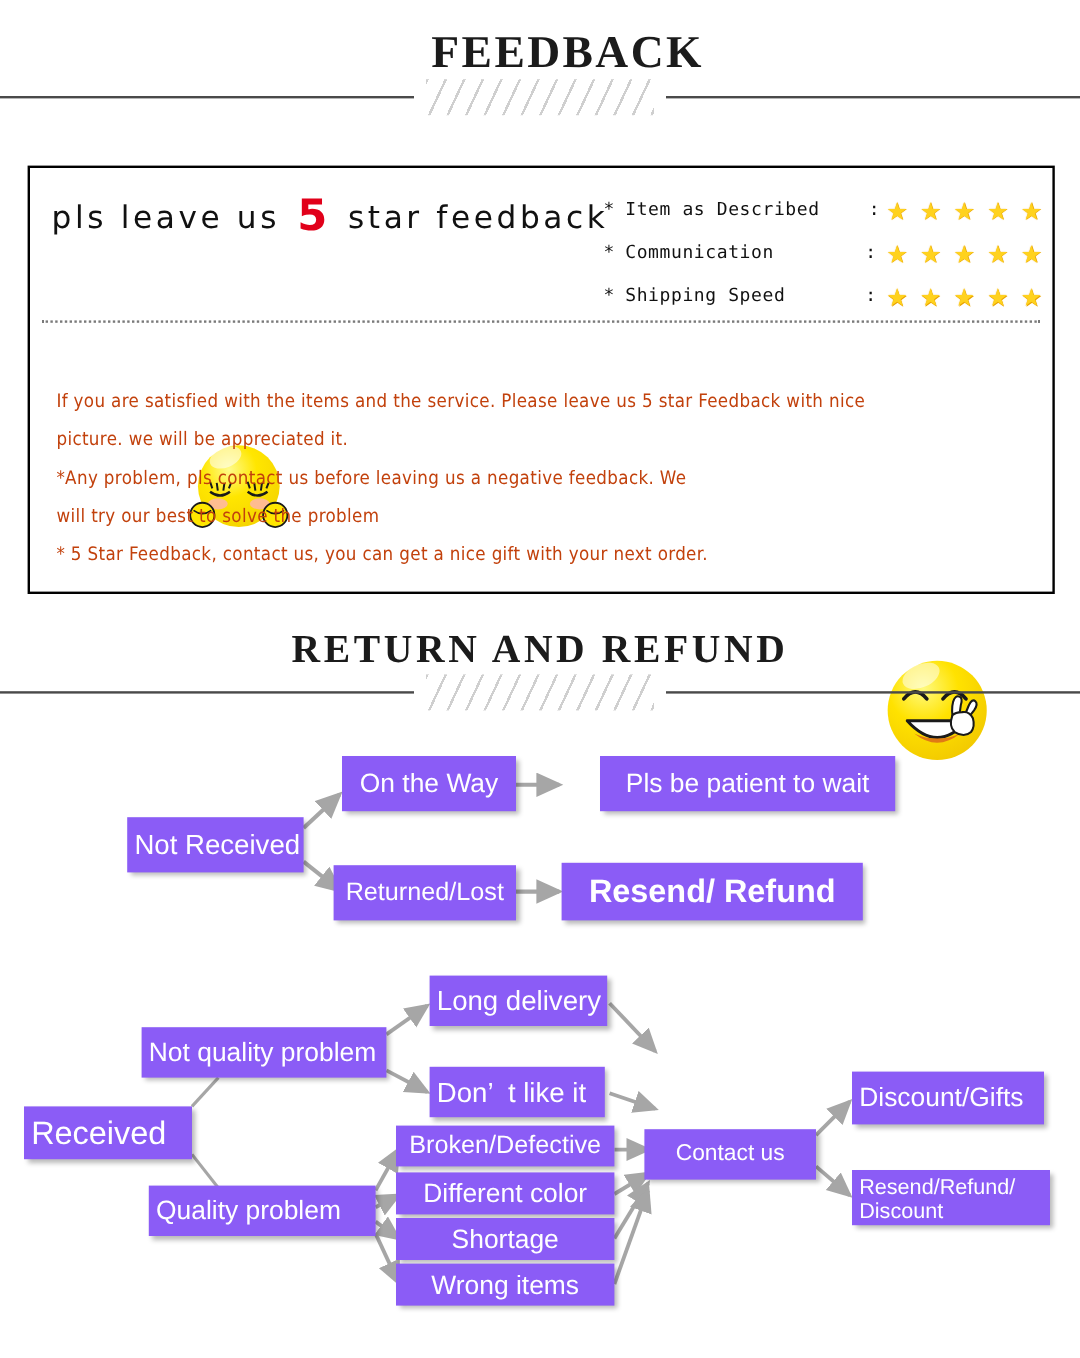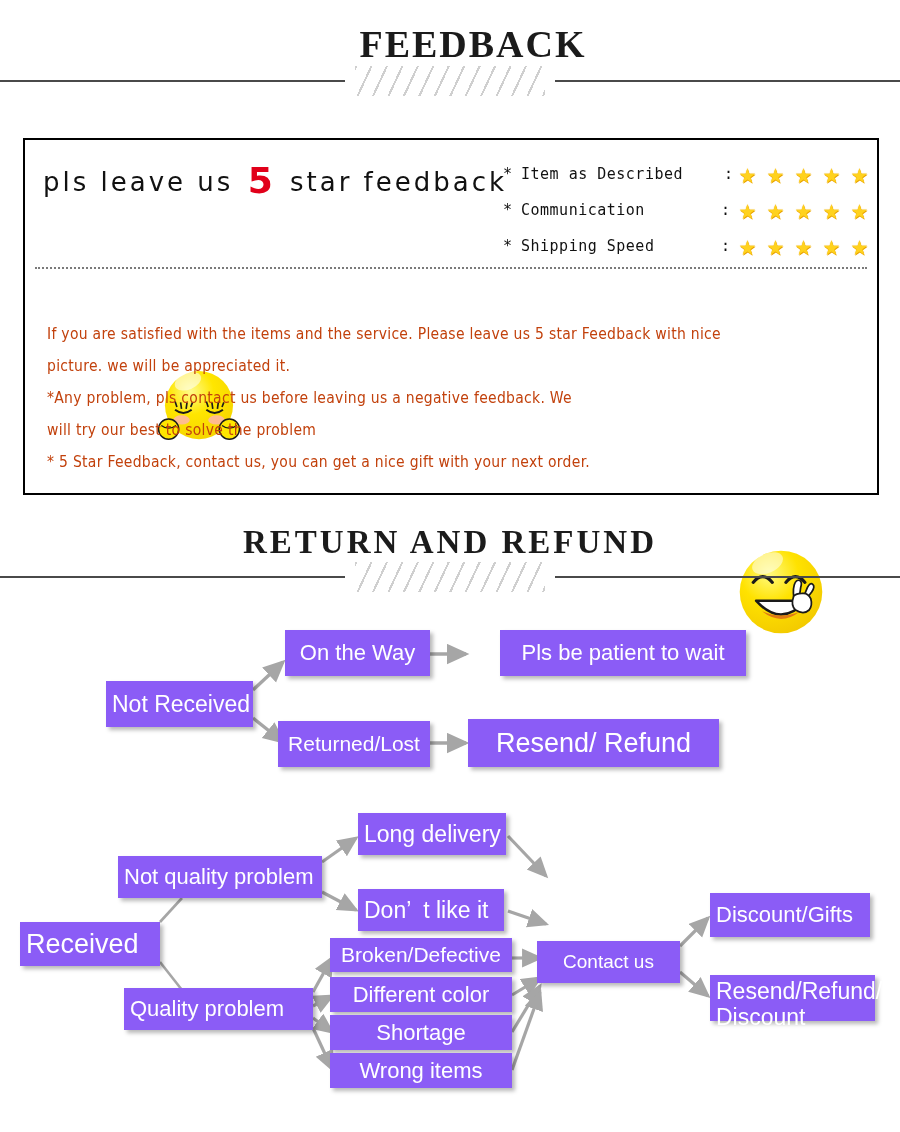--- a/index.html
+++ b/index.html
@@ -311,21 +311,21 @@
 </div>
 
 <div class="node center" style="left:468px; top:630px; width:246px; height:46px; font-size:22px;margin-left:32px;">
   <span>Pls be patient to wait</span>
 </div>
 
 <div class="node center" style="left:278px; top:721px; width:152px; height:46px; font-size:21px;">
   <span>Returned/Lost</span>
 </div>
 
-<div class="node center" style="left:468px; top:719px; width:251px; height:48px; font-size:27px;">
+<div class="node center" style="left:468px; top:719px; width:251px; height:48px; font-size:27px;font-weight:bold;">
   <span>Resend/ Refund</span>
 </div>
 
 <div class="node" style="left:20px; top:922px; width:140px; height:44px; font-size:27px;">
   <span>Received</span>
 </div>
 
 <div class="node" style="left:118px; top:856px; width:204px; height:42px; font-size:22px;">
   <span>Not quality problem</span>
 </div>
@@ -359,16 +359,16 @@
 </div>
 
 <div class="node center" style="left:537px; top:941px; width:143px; height:42px; font-size:19px;">
   <span>Contact us</span>
 </div>
 
 <div class="node" style="left:710px; top:893px; width:160px; height:44px; font-size:22px;">
   <span>Discount/Gifts</span>
 </div>
 
-<div class="node two-line" style="left:710px; top:975px; width:165px; height:46px; font-size:23px;">
+<div class="node two-line" style="left:710px; top:975px; width:165px; height:46px; font-size:18px;">
   <span>Resend/Refund/
 Discount</span>
 </div>
 
 </body></html>

